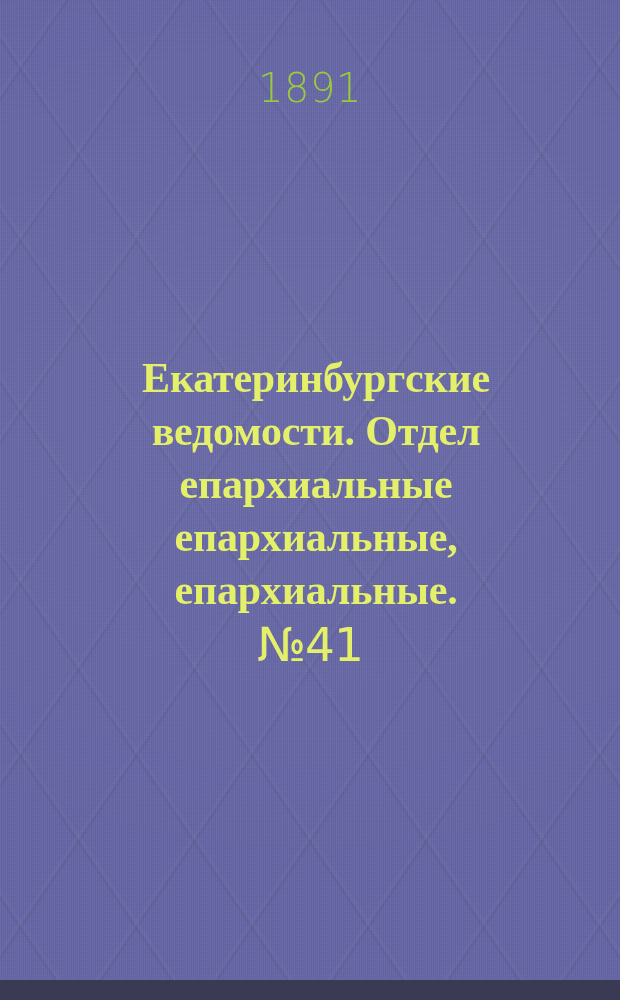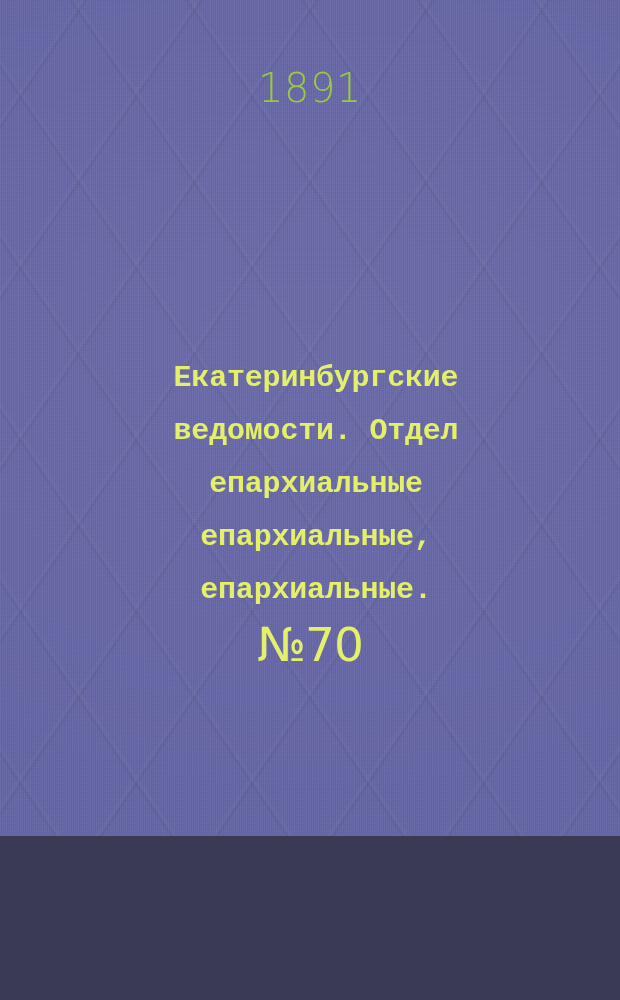--- a/index.html
+++ b/index.html
@@ -4,21 +4,21 @@
 <style>
   html, body {
     margin: 0;
     padding: 0;
     background: #3a3a55;
   }
 
   #cover {
     position: relative;
     width: 620px;
-    height: 836px;
+    height: 980px;
     overflow: hidden;
     background-color: #6566a4;
     font-family: "Liberation Serif", "DejaVu Serif", serif;
     
     background-image:
       
       repeating-linear-gradient(
         90deg,
         rgba(255,255,255,0.022) 0px,
         rgba(255,255,255,0.022) 1px,
@@ -97,23 +97,23 @@
   #title-block {
     position: absolute;
     top: 352px;
     left: 0;
     width: 620px;
     text-align: center;
   }
 
   .title-line {
     display: block;
-    font-family: Liberation Mono, monospace;
+    font-family: Liberation Serif, serif;
     font-weight: bold;
-    font-size: 30px;
+    font-size: 42px;
     line-height: 53px;
     color: #e4f06a;
     letter-spacing: -0.2px;
     white-space: pre;
     padding-left: 12px;
   }
 
   
   .issue-line {
     display: block;
@@ -134,16 +134,16 @@
   <div id="grain"></div>
 
   <div id="year">1891</div>
 
   <div id="title-block">
     <span class="title-line">Екатеринбургские</span>
     <span class="title-line">ведомости. Отдел</span>
     <span class="title-line">епархиальные</span>
     <span class="title-line">епархиальные,</span>
     <span class="title-line">епархиальные.</span>
-    <span class="issue-line">№70</span>
+    <span class="issue-line">№41</span>
   </div>
 
 </div>
 
 </body></html>

